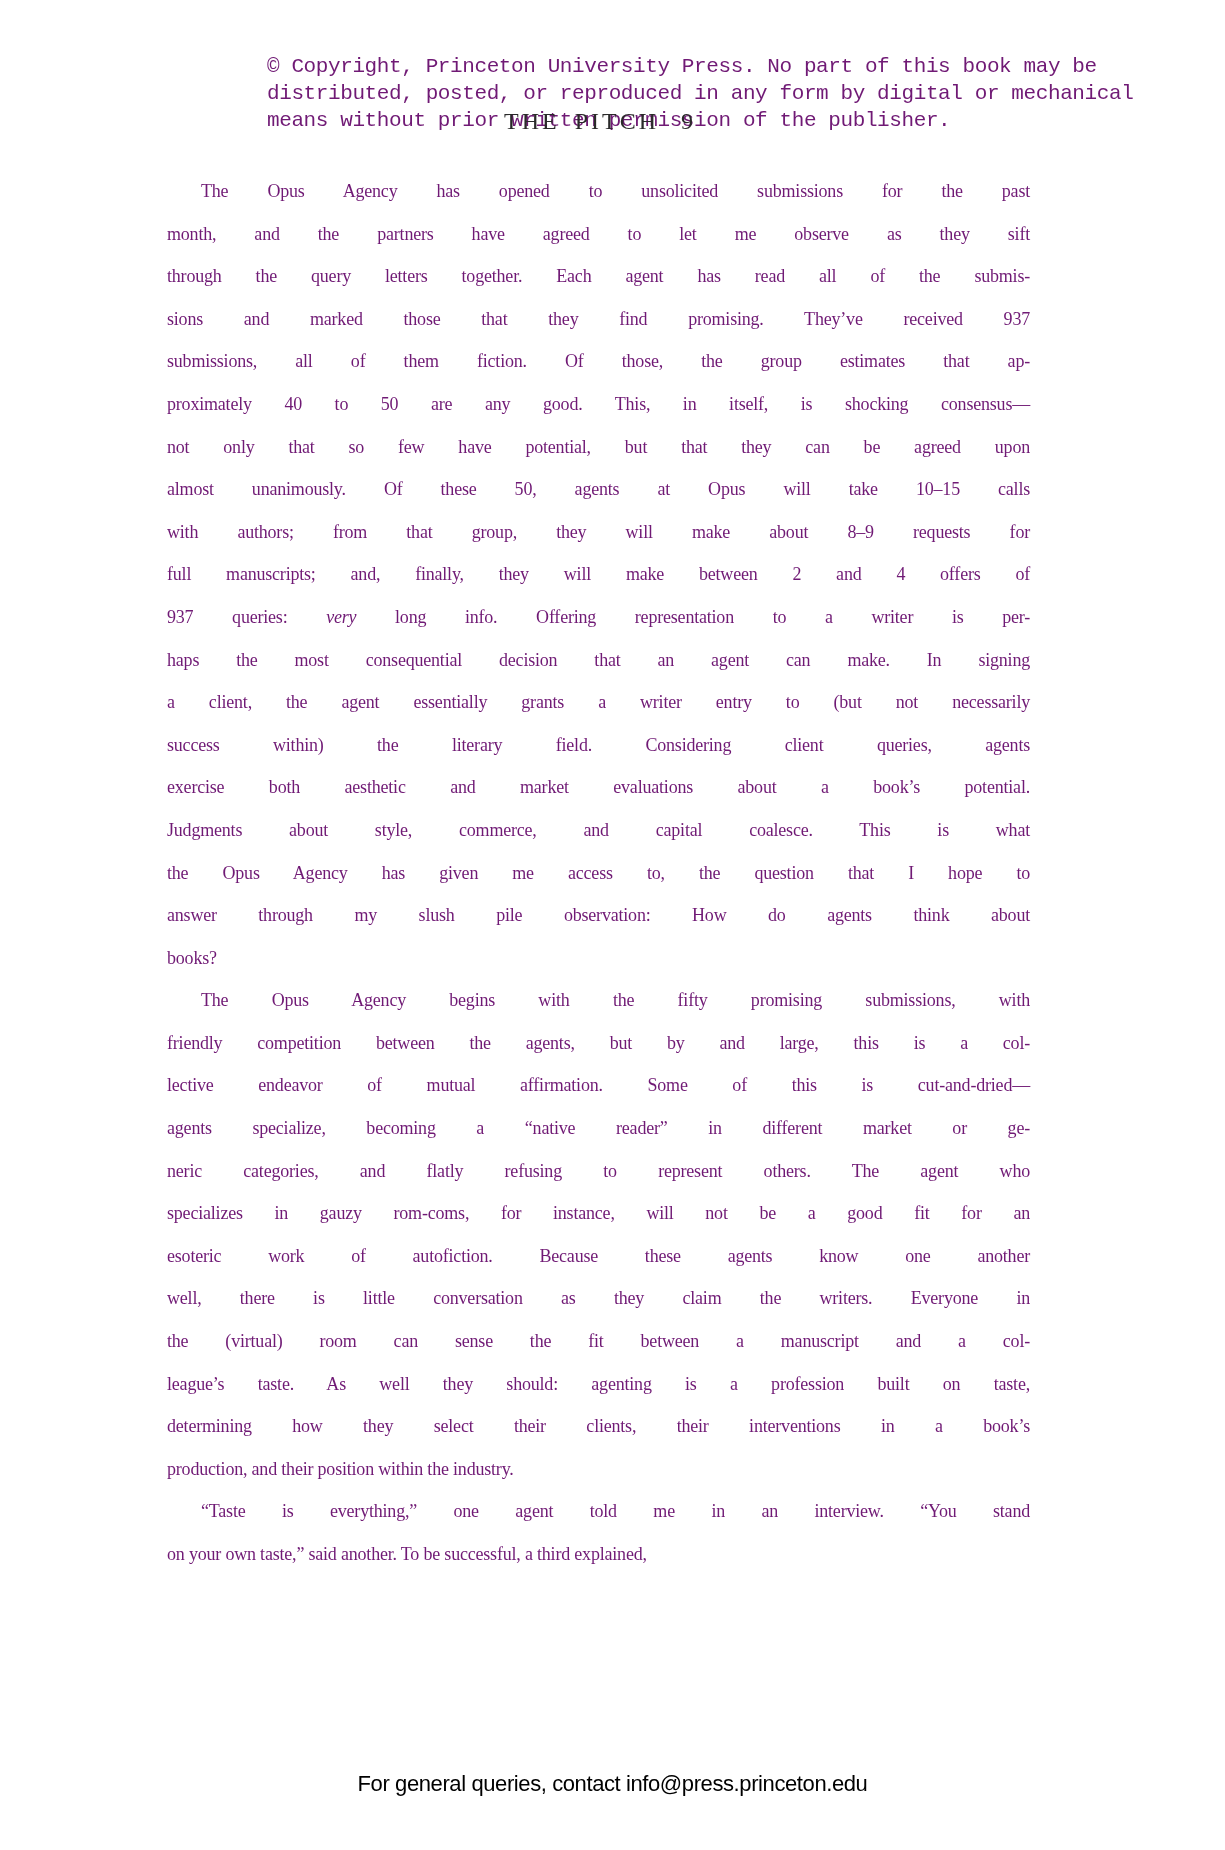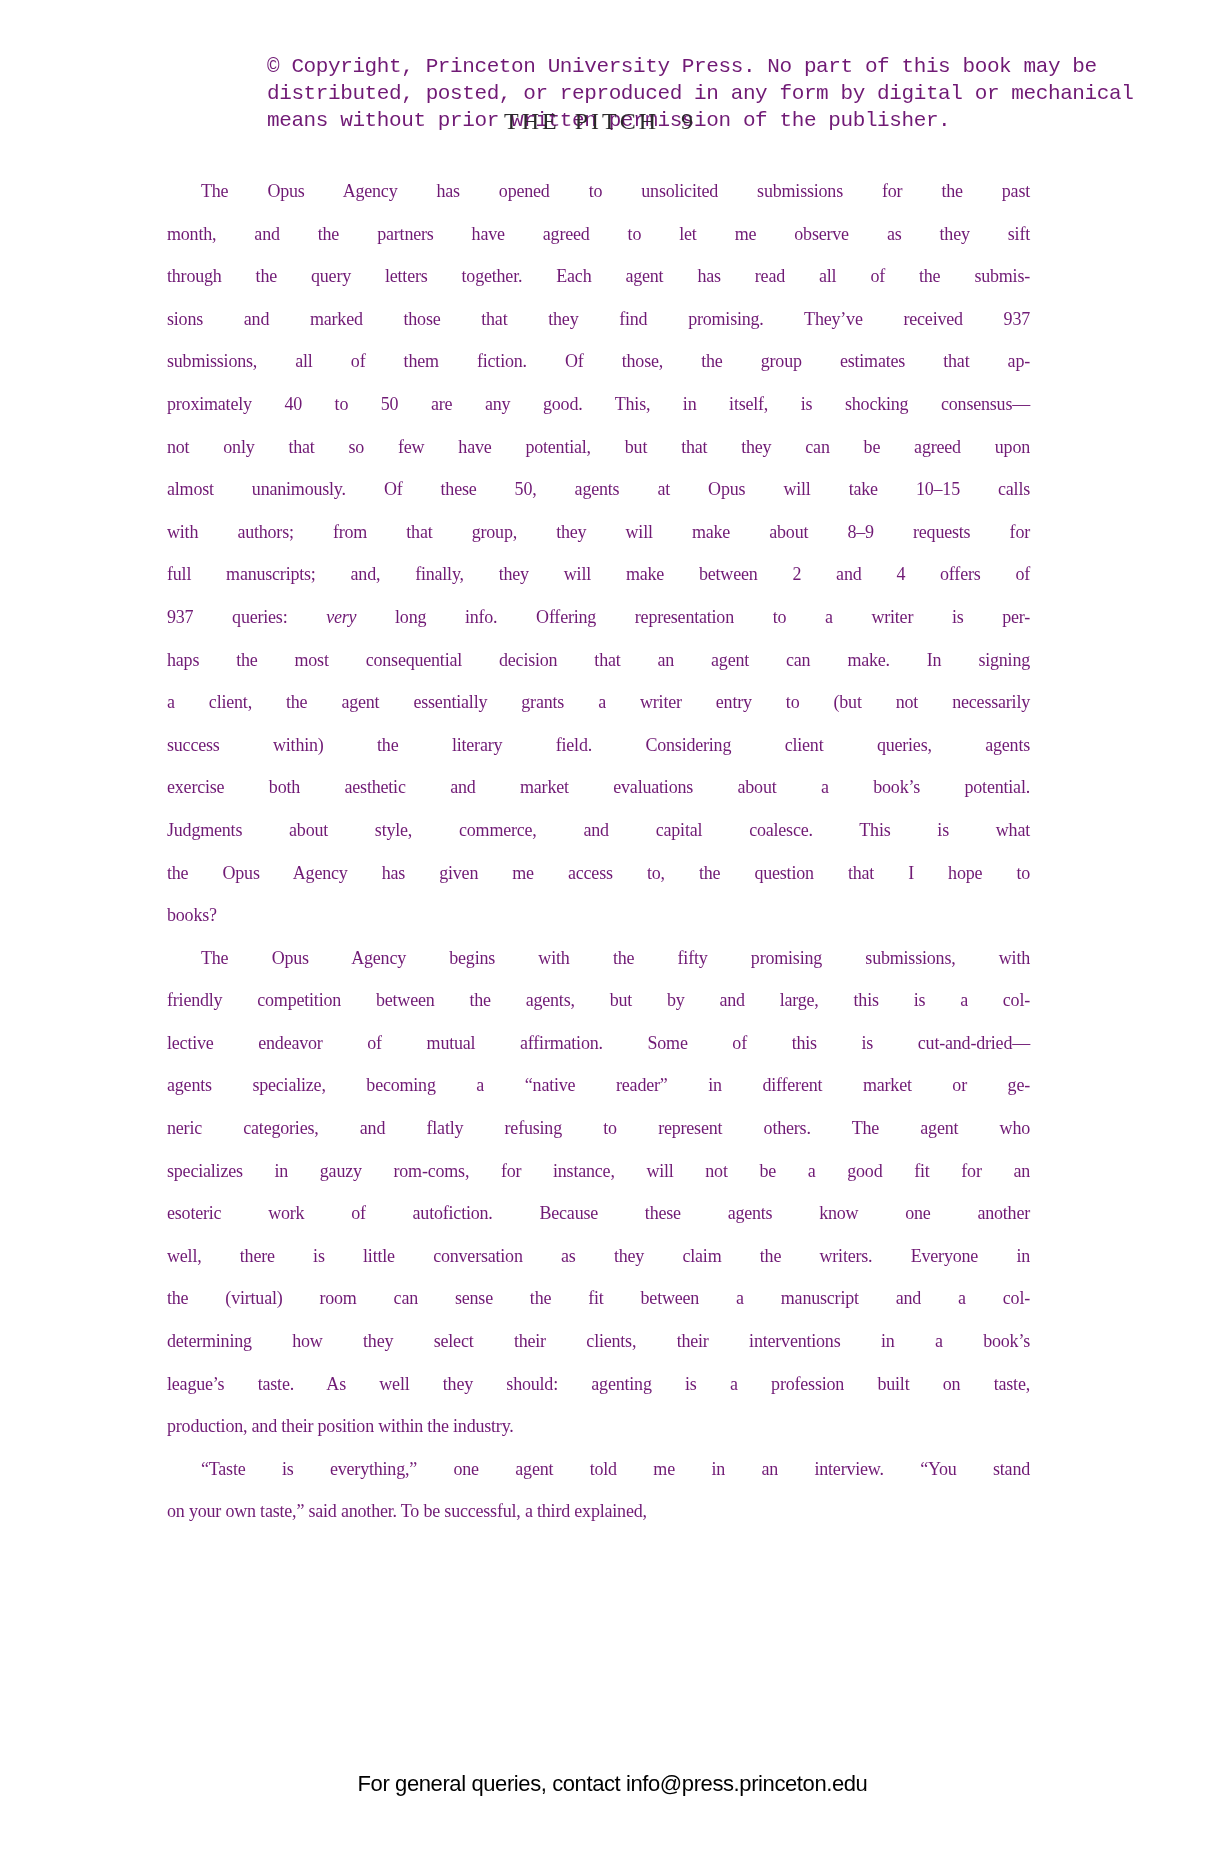--- a/index.html
+++ b/index.html
@@ -101,30 +101,31 @@
     <div class="line"><span>almost unanimously. Of these 50, agents at Opus will take 10–15 calls</span></div>
     <div class="line"><span>with authors; from that group, they will make about 8–9 requests for</span></div>
     <div class="line"><span>full manuscripts; and, finally, they will make between 2 and 4 offers of</span></div>
     <div class="line"><span>937 queries: </span><span class="italic">very</span><span> long info. Offering representation to a writer is per-</span></div>
     <div class="line"><span>haps the most consequential decision that an agent can make. In signing</span></div>
     <div class="line"><span>a client, the agent essentially grants a writer entry to (but not necessarily</span></div>
     <div class="line"><span>success within) the literary field. Considering client queries, agents</span></div>
     <div class="line"><span>exercise both aesthetic and market evaluations about a book’s potential.</span></div>
     <div class="line"><span>Judgments about style, commerce, and capital coalesce. This is what</span></div>
     <div class="line"><span>the Opus Agency has given me access to, the question that I hope to</span></div>
+    <div class="line"><span>answer through my slush pile observation: How do agents think about</span></div>
     <div class="line last"><span>books?</span></div>
     <div class="line indent"><span>The Opus Agency begins with the fifty promising submissions, with</span></div>
     <div class="line"><span>friendly competition between the agents, but by and large, this is a col-</span></div>
     <div class="line"><span>lective endeavor of mutual affirmation. Some of this is cut-and-dried—</span></div>
     <div class="line"><span>agents specialize, becoming a “native reader” in different market or ge-</span></div>
     <div class="line"><span>neric categories, and flatly refusing to represent others. The agent who</span></div>
     <div class="line"><span>specializes in gauzy rom-coms, for instance, will not be a good fit for an</span></div>
     <div class="line"><span>esoteric work of autofiction. Because these agents know one another</span></div>
     <div class="line"><span>well, there is little conversation as they claim the writers. Everyone in</span></div>
     <div class="line"><span>the (virtual) room can sense the fit between a manuscript and a col-</span></div>
+    <div class="line"><span>league’s taste. As well they should: agenting is a profession built on taste,</span></div>
     <div class="line"><span>determining how they select their clients, their interventions in a book’s</span></div>
-    <div class="line"><span>league’s taste. As well they should: agenting is a profession built on taste,</span></div>
     <div class="line last"><span>production, and their position within the industry.</span></div>
     <div class="line indent"><span>“Taste is everything,” one agent told me in an interview. “You stand</span></div>
     <div class="line last"><span>on your own taste,” said another. To be successful, a third explained,</span></div>
   </div>
 
 <div class="page-footer">For general queries, contact info@press.princeton.edu</div>
 
 </body></html>

